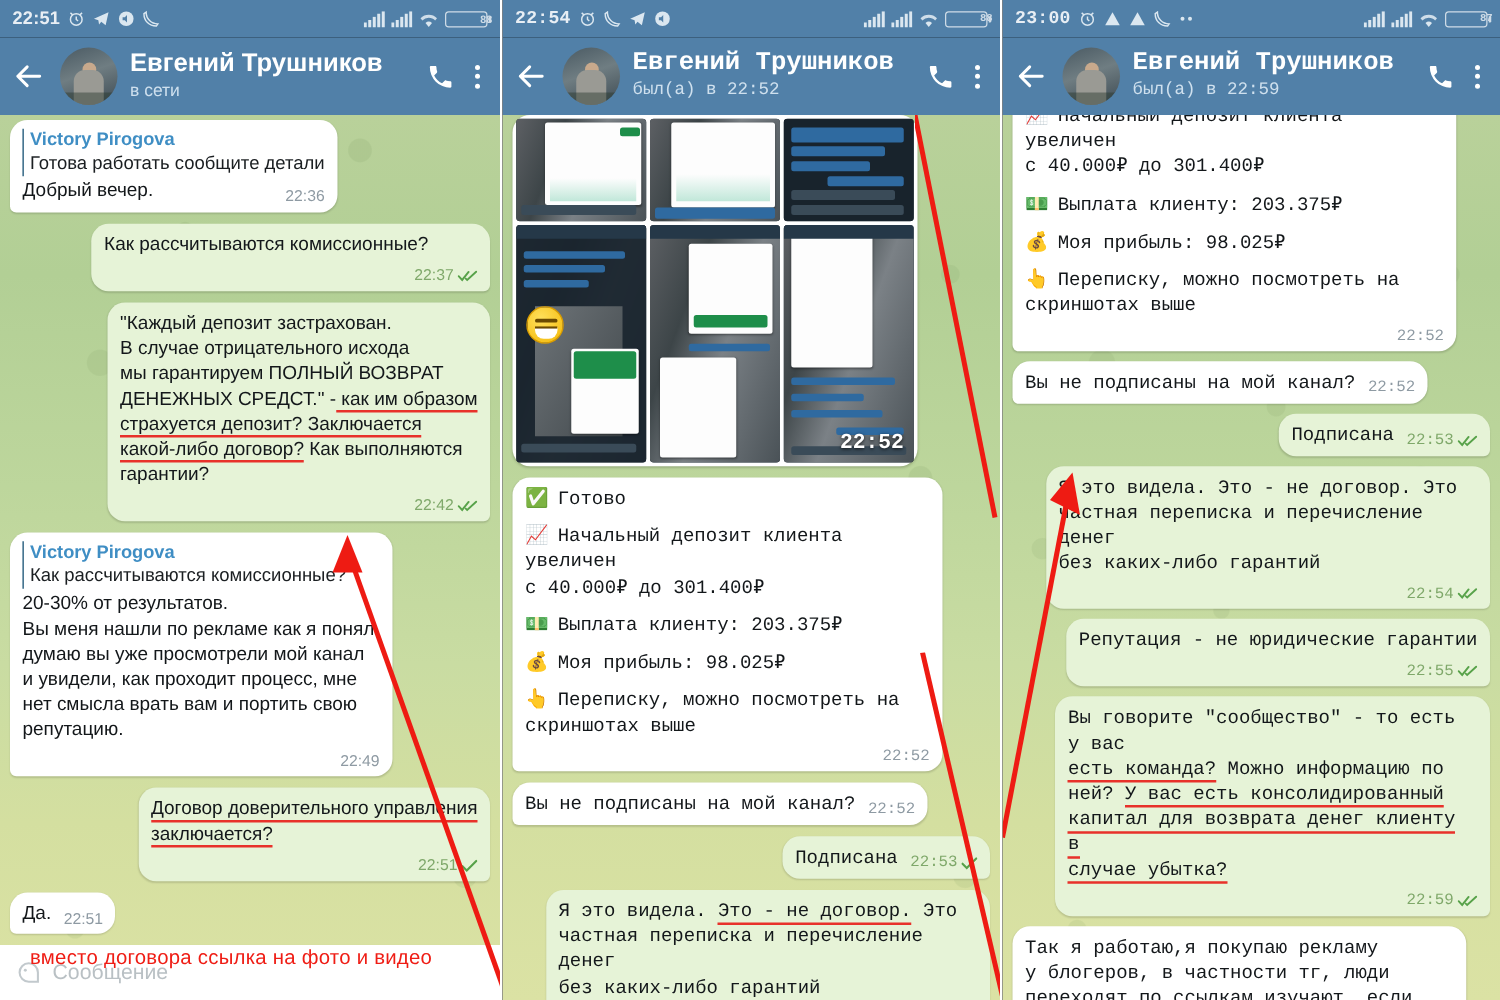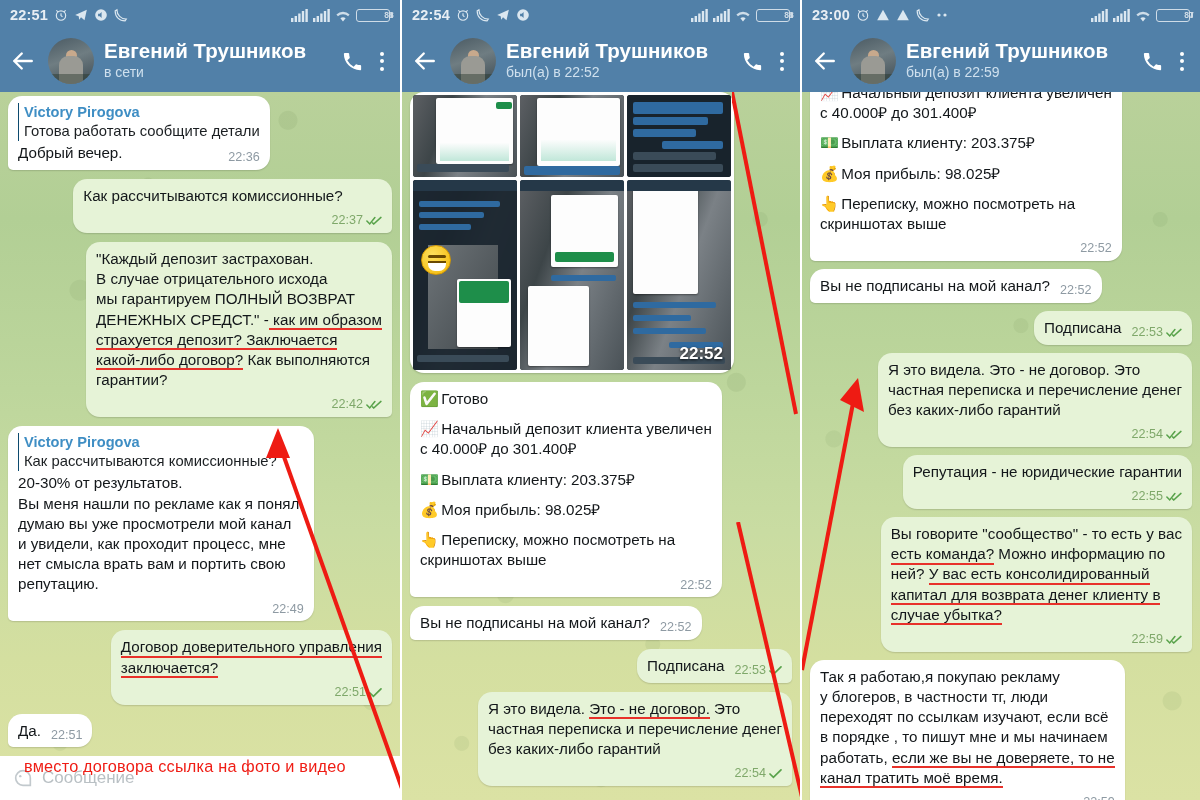--- a/index.html
+++ b/index.html
@@ -6,21 +6,21 @@
   html, body {
     width: 1200px; height: 800px;
     font-family: "Liberation Sans", sans-serif;
     overflow: hidden; background: #fff;
   }
   .screens { display: flex; width: 1200px; height: 800px; }
   .panel {
     width: 400px; height: 800px; position: relative; overflow: hidden;
     background: #000000;
   }
-  .panel + .panel { border-left: 2px solid #ffffff; }
+  .panel + .panel { border-left: 2px solid #ffffff; font-family: Liberation Mono, monospace; }
 
   
   .statusbar {
     height: 30px; background: #5180a8; color: #e8eef4;
     display: flex; align-items: center; padding: 0 10px;
     font-size: 14px; font-weight: 600; position: relative; z-index: 6;
   }
   .sb-left { display: flex; align-items: center; gap: 6px; }
   .sb-clock { font-size: 14.5px; letter-spacing: .2px; }
   .sb-right { margin-left: auto; display: flex; align-items: center; gap: 5px; }

